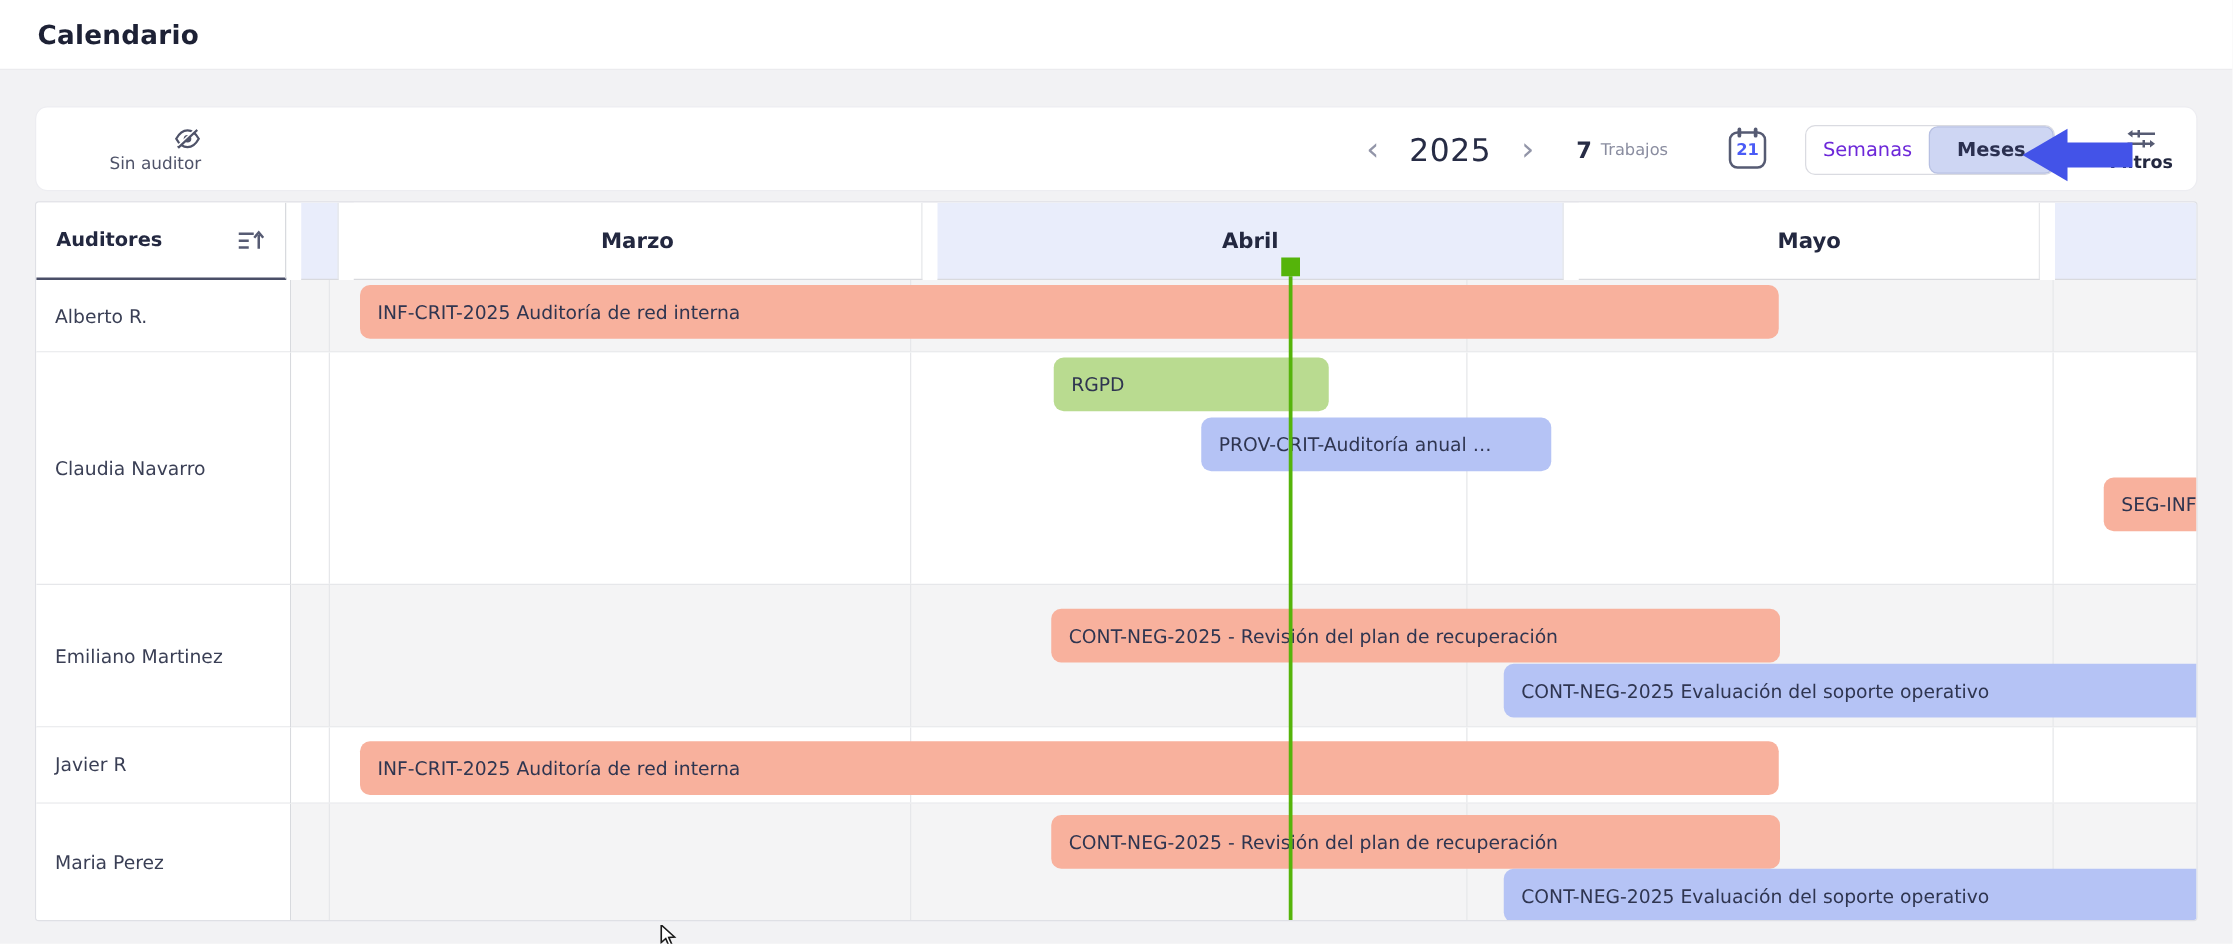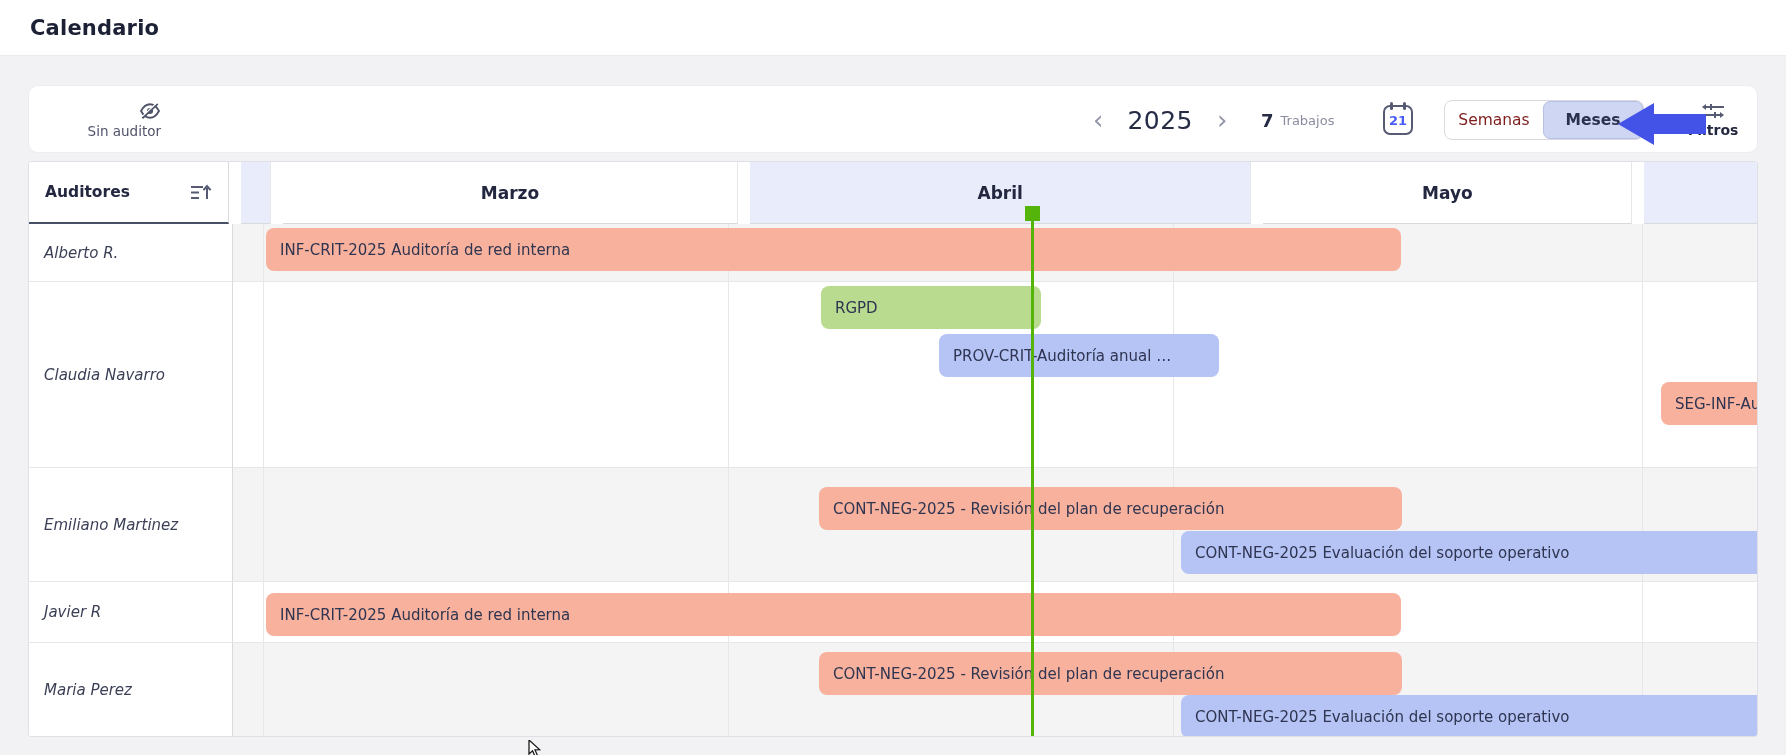--- a/index.html
+++ b/index.html
@@ -51,21 +51,21 @@
   }
   .calbtn::before { left:5px; } .calbtn::after { right:5px; }
   .calbtn .day { font-size:13px; font-weight:700; color:#4a5bf6; }
   .toggle {
     position:absolute; left:1415px; top:14px; width:200px; height:40px;
     border:1px solid #dadbe1; border-radius:8px; background:#fff;
     display:flex; align-items:stretch;
   }
   .toggle .opt {
     flex:1; display:flex; align-items:center; justify-content:center;
-    font-size:15.5px; color:#7f1d1d; cursor:pointer; border-radius:7px;
+    font-size:15.5px; color:#6d28d9; cursor:pointer; border-radius:7px;
   }
   .toggle .opt.sel {
     background:#ced6f3; border:1px solid #b7c0e2; color:#2b3050; font-weight:600;
   }
   .filters {
     position:absolute; left:1648px; top:7px; width:72px; height:54px;
     display:flex; flex-direction:column; align-items:center; justify-content:center;
     gap:2px; cursor:pointer;
   }
   .filters .lbl { font-size:14px; font-weight:600; color:#232840; }
@@ -94,30 +94,30 @@
     display:flex; align-items:center; justify-content:center;
     font-size:17px; font-weight:600; color:#232840; background:#fff;
   }
   .mcell.shaded { background:#e9edfb; }
   .mcell:last-child { border-right:none; }
   .gbody { position:absolute; left:0; top:62px; width:1730px; height:514px; }
   .grow { display:flex; width:1730px; }
   .namecell {
     width:204px; background:#fff; border-right:1px solid #d8dade;
     border-bottom:1px solid #e6e7ea; display:flex; align-items:center;
-    padding-left:15px; font-size:15px; color:#3a3f55;font-style:italic;
+    padding-left:15px; font-size:15px; color:#3a3f55;
   }
   .lanecell { position:relative; width:1526px; border-bottom:1px solid #e6e7ea; background:#fff; }
   .grow.shade .lanecell { background:#f4f4f5; }
   .vline { position:absolute; top:0; bottom:0; width:1px; background:#e6e7ea; pointer-events:none; }
   .bar {
     position:absolute; height:43px; border-radius:8px;
     display:flex; align-items:center; padding:0 14px;
     font-size:15px; color:#2f3550; white-space:nowrap; overflow:hidden;
-    cursor:pointer; z-index:5;
+    cursor:pointer; z-index:5;margin-left:22px;
   }
   .today-line { position:absolute; width:3px; background:#55b40a; z-index:10; pointer-events:none; }
   .today-sq { position:absolute; width:15px; height:15px; background:#55b40a; z-index:11; cursor:pointer; }
   
   .icn { display:block; }
   
   .cursor { position:absolute; left:528px; top:740px; z-index:60; pointer-events:none; }
 </style>
 </head>
 <body>

